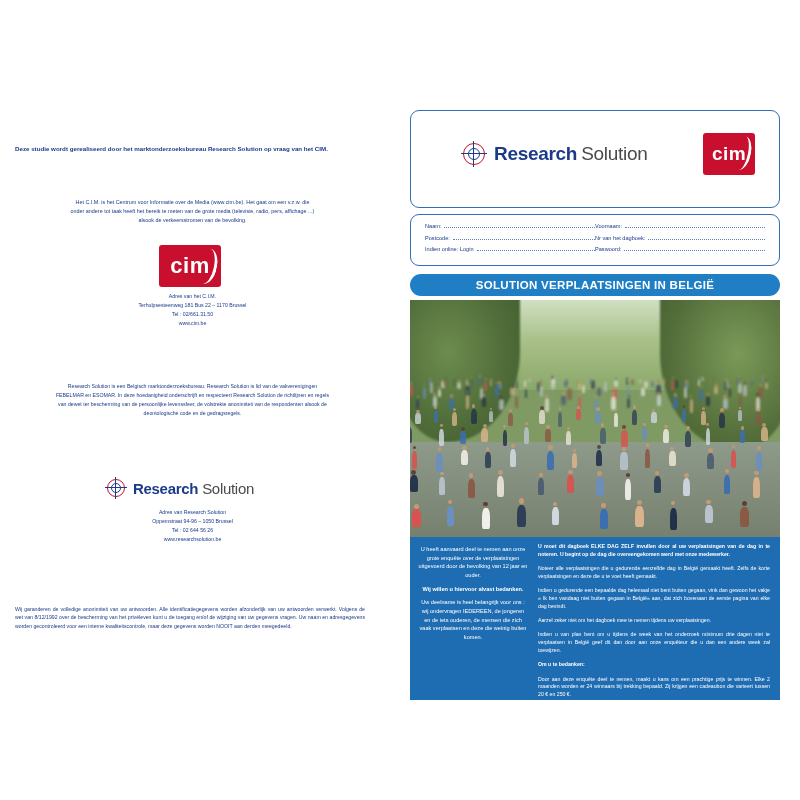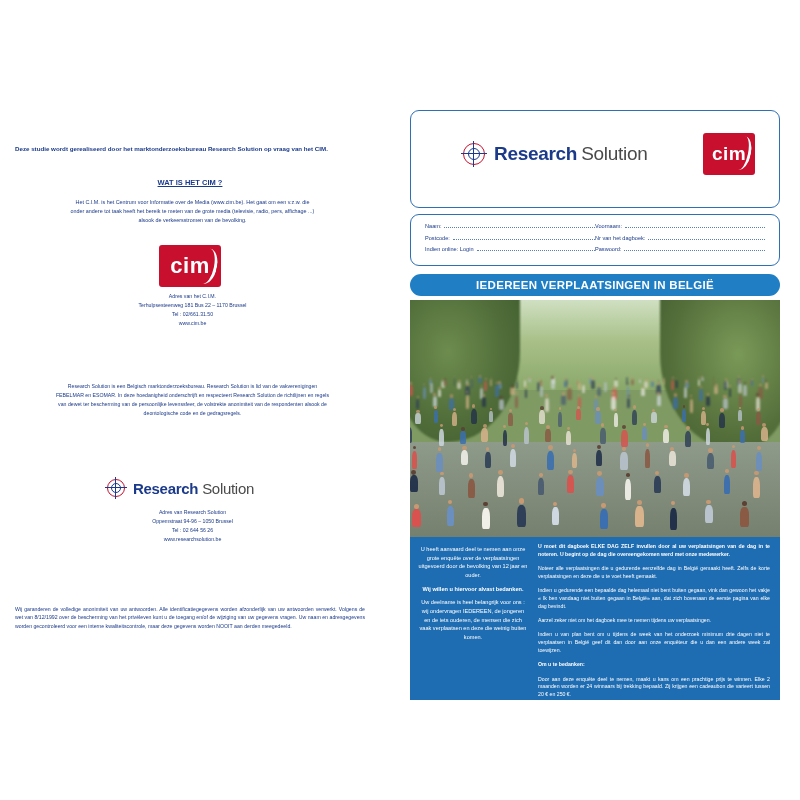--- a/index.html
+++ b/index.html
@@ -407,21 +407,20 @@
   #right-text p { margin: 0 0 6.5px 0; }
   #right-text .bold { font-weight: bold; }
 </style>
 </head>
 <body>
 
 <div id="left-page">
 
   <div class="l-intro">Deze studie wordt gerealiseerd door het marktonderzoeksbureau Research Solution op vraag van het CIM.</div>
 
-  <div class="l-h1">WAT IS HET CIM ?</div>
 
   <div class="l-para1">Het C.I.M. is het Centrum voor Informatie over de Media (www.cim.be). Het gaat om een v.z.w. die onder andere tot taak heeft het bereik te meten van de grote media (televisie, radio, pers, affichage ...) alsook de verkeersstromen van de bevolking.</div>
 
   <div id="cim-logo-left">
     <div class="cim-box">
       <div class="cim-text">cim</div>
       <div class="cim-swoosh"></div>
     </div>
   </div>
 
@@ -504,21 +503,21 @@
         <span class="form-dots"></span>
       </div>
       <div class="form-field">
         <span class="form-label">Paswoord:</span>
         <span class="form-dots"></span>
       </div>
     </div>
   </div>
 
   <div id="title-bar">
-    <span>IEDEREEN VERPLAATSINGEN IN BELGIË</span>
+    <span>SOLUTION VERPLAATSINGEN IN BELGIË</span>
   </div>
 
   <div id="photo">
     <div class="sky"></div>
     <div class="bldg"></div>
     <div class="trees-l"></div>
     <div class="trees-r"></div>
     <div class="ground"></div>
     <div class="crowd" id="crowd">
         <div class="p" style="left: 19.2308px; top: 8px; width: 2.5px; height: 5.6px; background: rgb(107, 143, 190); opacity: 0.55; filter: blur(1.2px);"></div>

